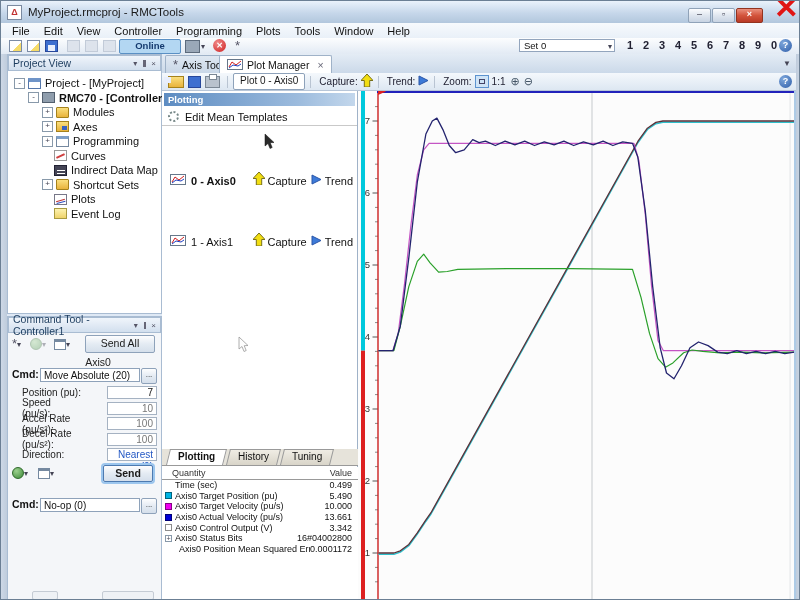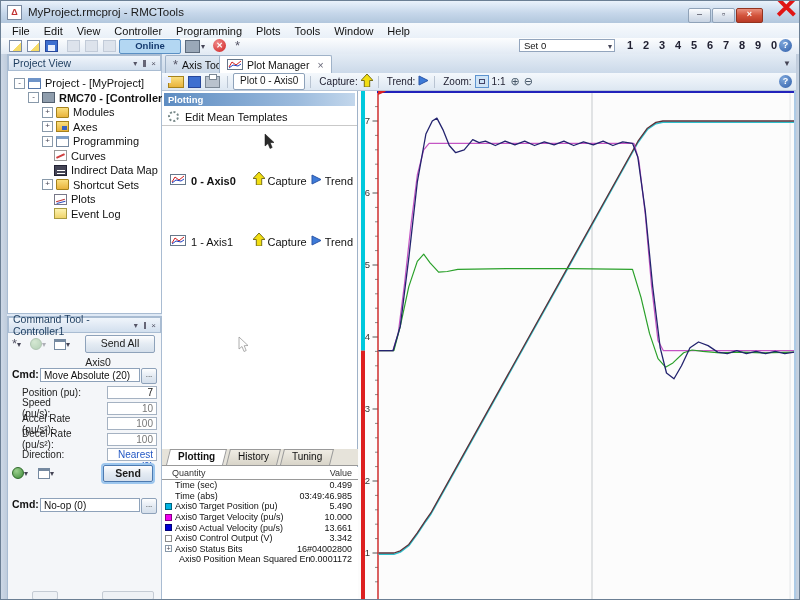--- a/index.html
+++ b/index.html
@@ -421,25 +421,20 @@
       <span class="q">Quantity</span>
       <span class="v">Value</span>
     </div>
     <div id="qrows">
         <div class="trow">
           <span class="sw blank"></span>
           <span class="q">Time (sec)</span>
           <span class="v">0.499</span>
         </div>
         <div class="trow">
-          <span class="sw blank"></span>
-          <span class="q">Time (abs)</span>
-          <span class="v">03:49:46.985</span>
-        </div>
-        <div class="trow">
           <span class="sw" style="background: rgb(0, 180, 228);"></span>
           <span class="q">Axis0 Target Position (pu)</span>
           <span class="v">5.490</span>
         </div>
         <div class="trow">
           <span class="sw" style="background: rgb(240, 0, 240);"></span>
           <span class="q">Axis0 Target Velocity (pu/s)</span>
           <span class="v">10.000</span>
         </div>
         <div class="trow">

